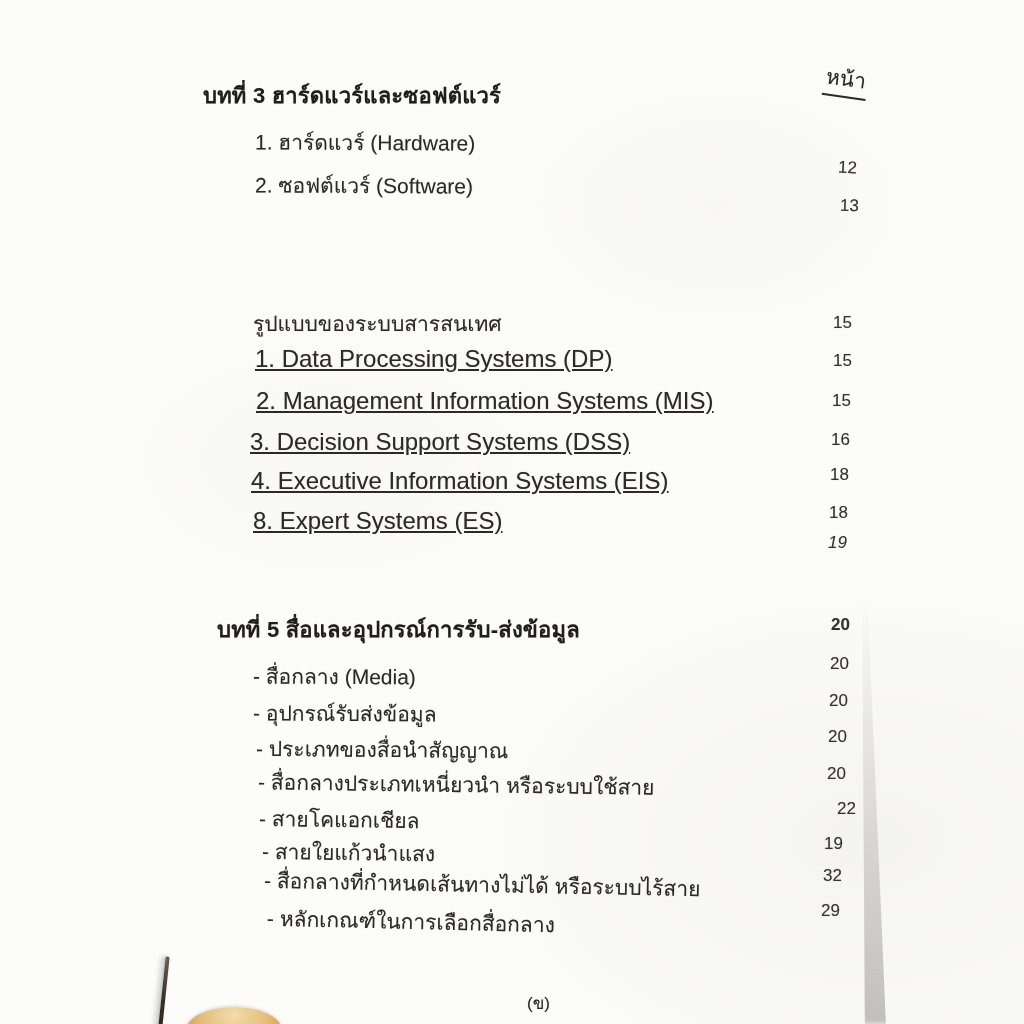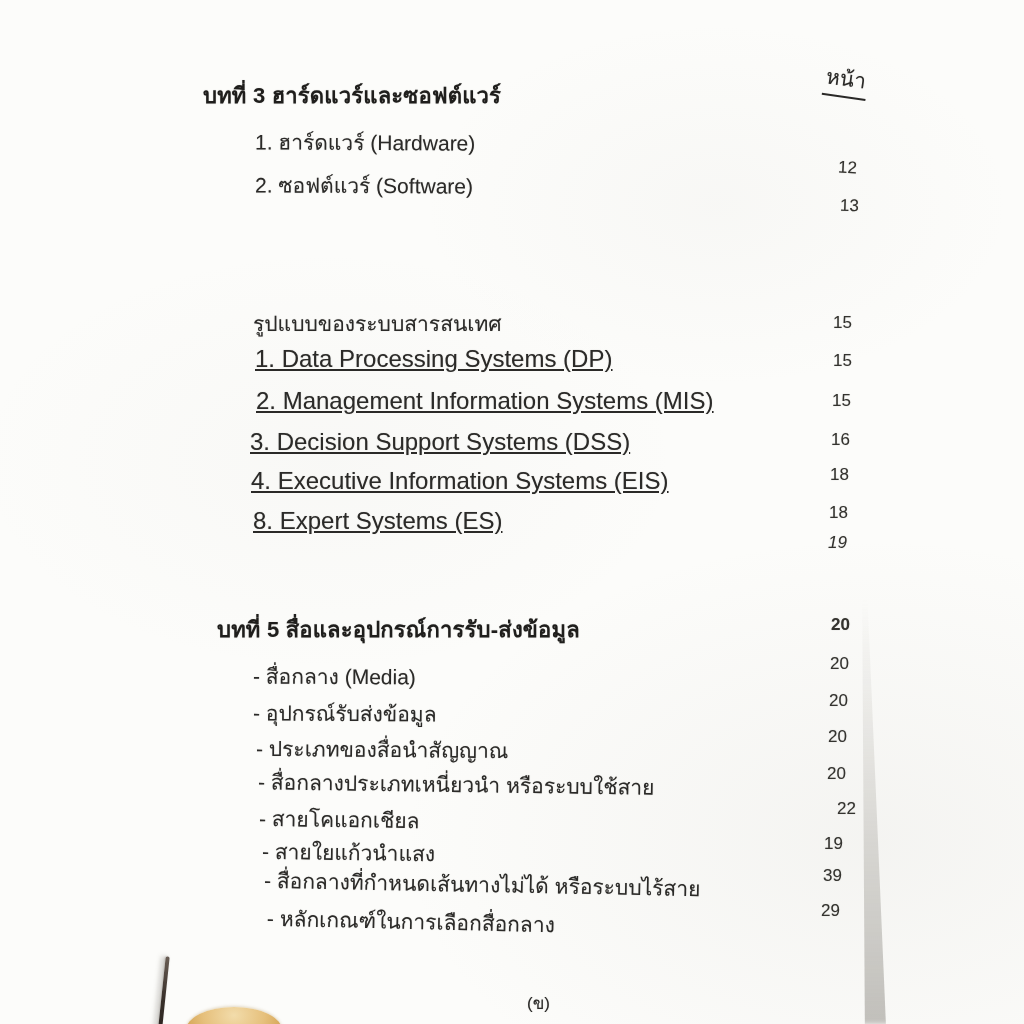--- a/index.html
+++ b/index.html
@@ -120,21 +120,21 @@
   <div class="t num" id="s2i1n">20</div>
   <div class="t item" id="s2i2">- ประเภทของสื่อนำสัญญาณ</div>
   <div class="t num" id="s2i2n">20</div>
   <div class="t item" id="s2i3">- สื่อกลางประเภทเหนี่ยวนำ  หรือระบบใช้สาย</div>
   <div class="t num" id="s2i3n">20</div>
   <div class="t item" id="s2i4">- สายโคแอกเชียล</div>
   <div class="t num" id="s2i4n">22</div>
   <div class="t item" id="s2i5">- สายใยแก้วนำแสง</div>
   <div class="t num" id="s2i5n">19</div>
   <div class="t item" id="s2i6">- สื่อกลางที่กำหนดเส้นทางไม่ได้  หรือระบบไร้สาย</div>
-  <div class="t num" id="s2i6n">39</div>
+  <div class="t num" id="s2i6n">32</div>
   <div class="t item" id="s2i7">- หลักเกณฑ์ในการเลือกสื่อกลาง</div>
   <div class="t num" id="s2i7n">29</div>
 
   <div class="t footer" id="footer">(ข)</div>
 
   <div id="edge-shadow"></div>
   <div id="book-edge-line"></div>
   <div id="finger"></div>
 
 </div>

